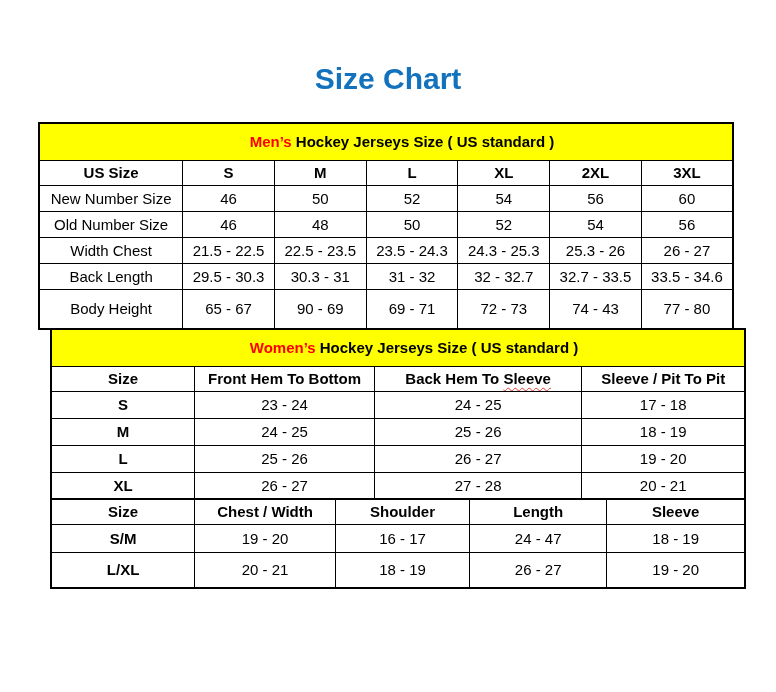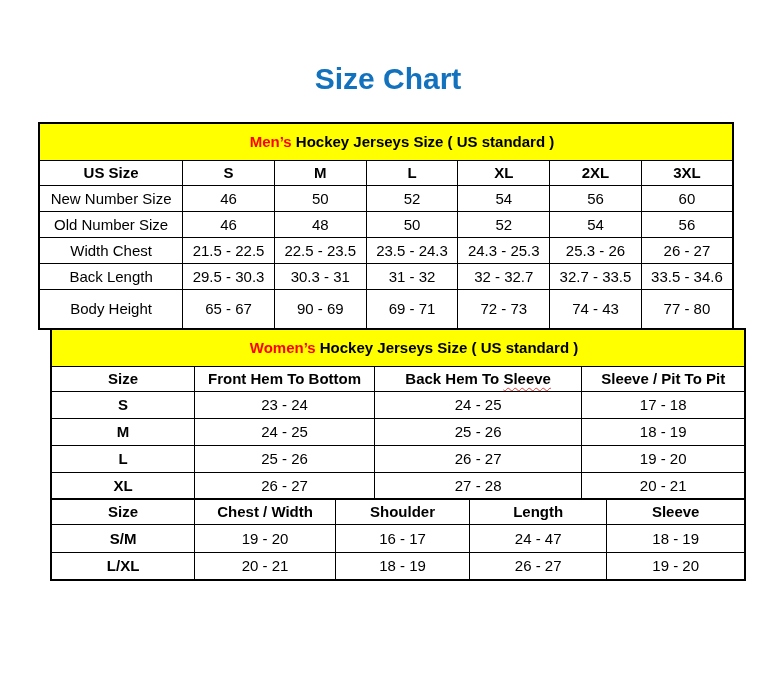--- a/index.html
+++ b/index.html
@@ -208,21 +208,21 @@
             <th>Length</th>
             <th>Sleeve</th>
           </tr>
           <tr class="data-row" style="height: 28px;">
             <td class="row-label bold">S/M</td>
             <td class="value-cell">19 - 20</td>
             <td class="value-cell">16 - 17</td>
             <td class="value-cell">24 - 47</td>
             <td class="value-cell">18 - 19</td>
           </tr>
-          <tr class="data-row" style="height: 28px;">
+          <tr class="data-row" style="height: 36px;">
             <td class="row-label bold">L/XL</td>
             <td class="value-cell">20 - 21</td>
             <td class="value-cell">18 - 19</td>
             <td class="value-cell">26 - 27</td>
             <td class="value-cell">19 - 20</td>
           </tr>
         </tbody>
       </table>
     </div>
 </div>

